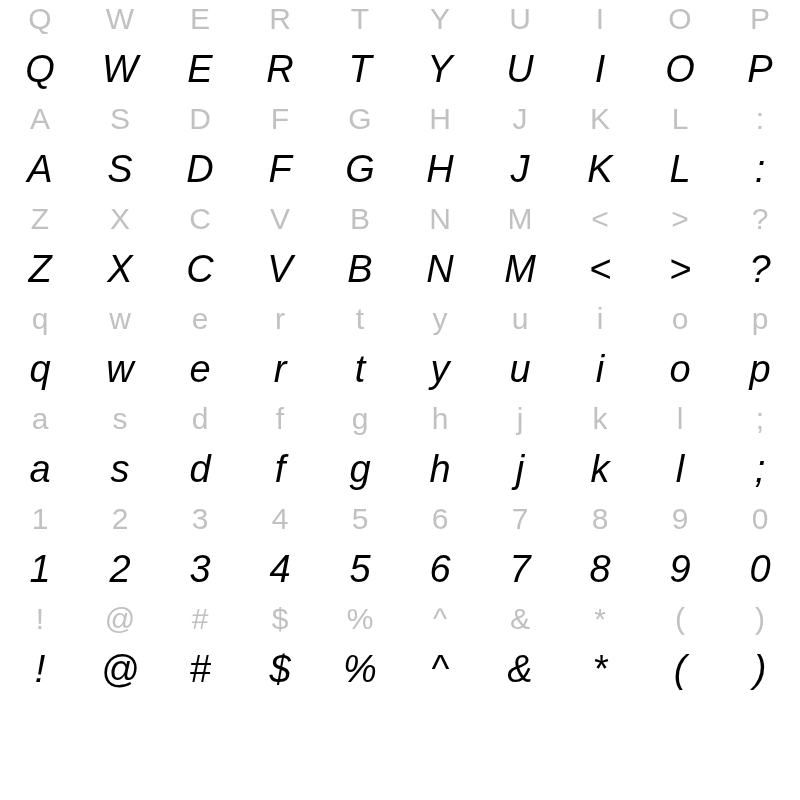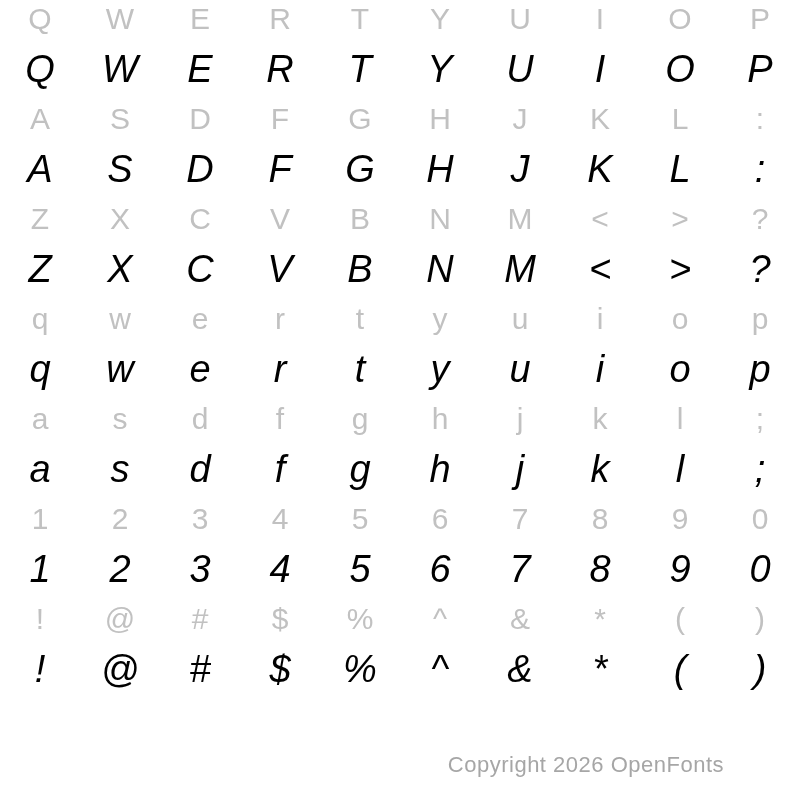--- a/index.html
+++ b/index.html
@@ -215,14 +215,13 @@
         <span class="cell">#</span>
         <span class="cell">$</span>
         <span class="cell">%</span>
         <span class="cell">^</span>
         <span class="cell">&amp;</span>
         <span class="cell">*</span>
         <span class="cell">(</span>
         <span class="cell">)</span>
       </div>
     </div>
-  <div class="footer">Copyright 2026 OpenFonts</div>
 </div>
 
 </body></html>

